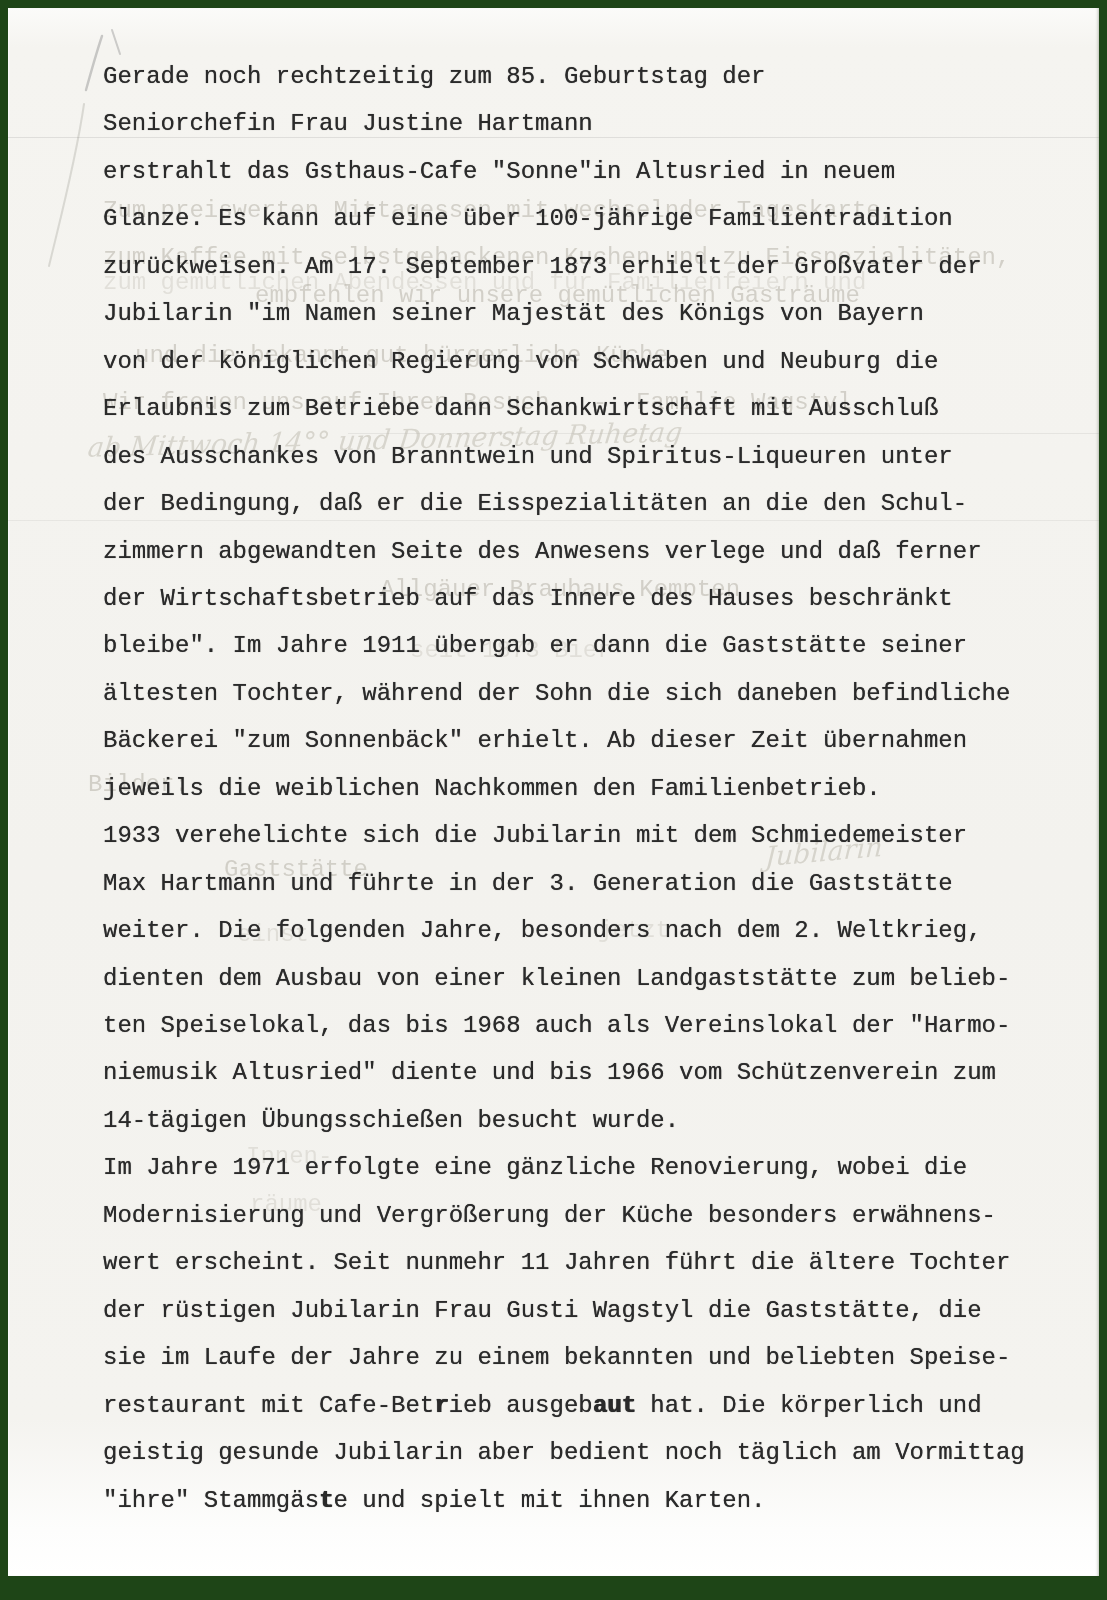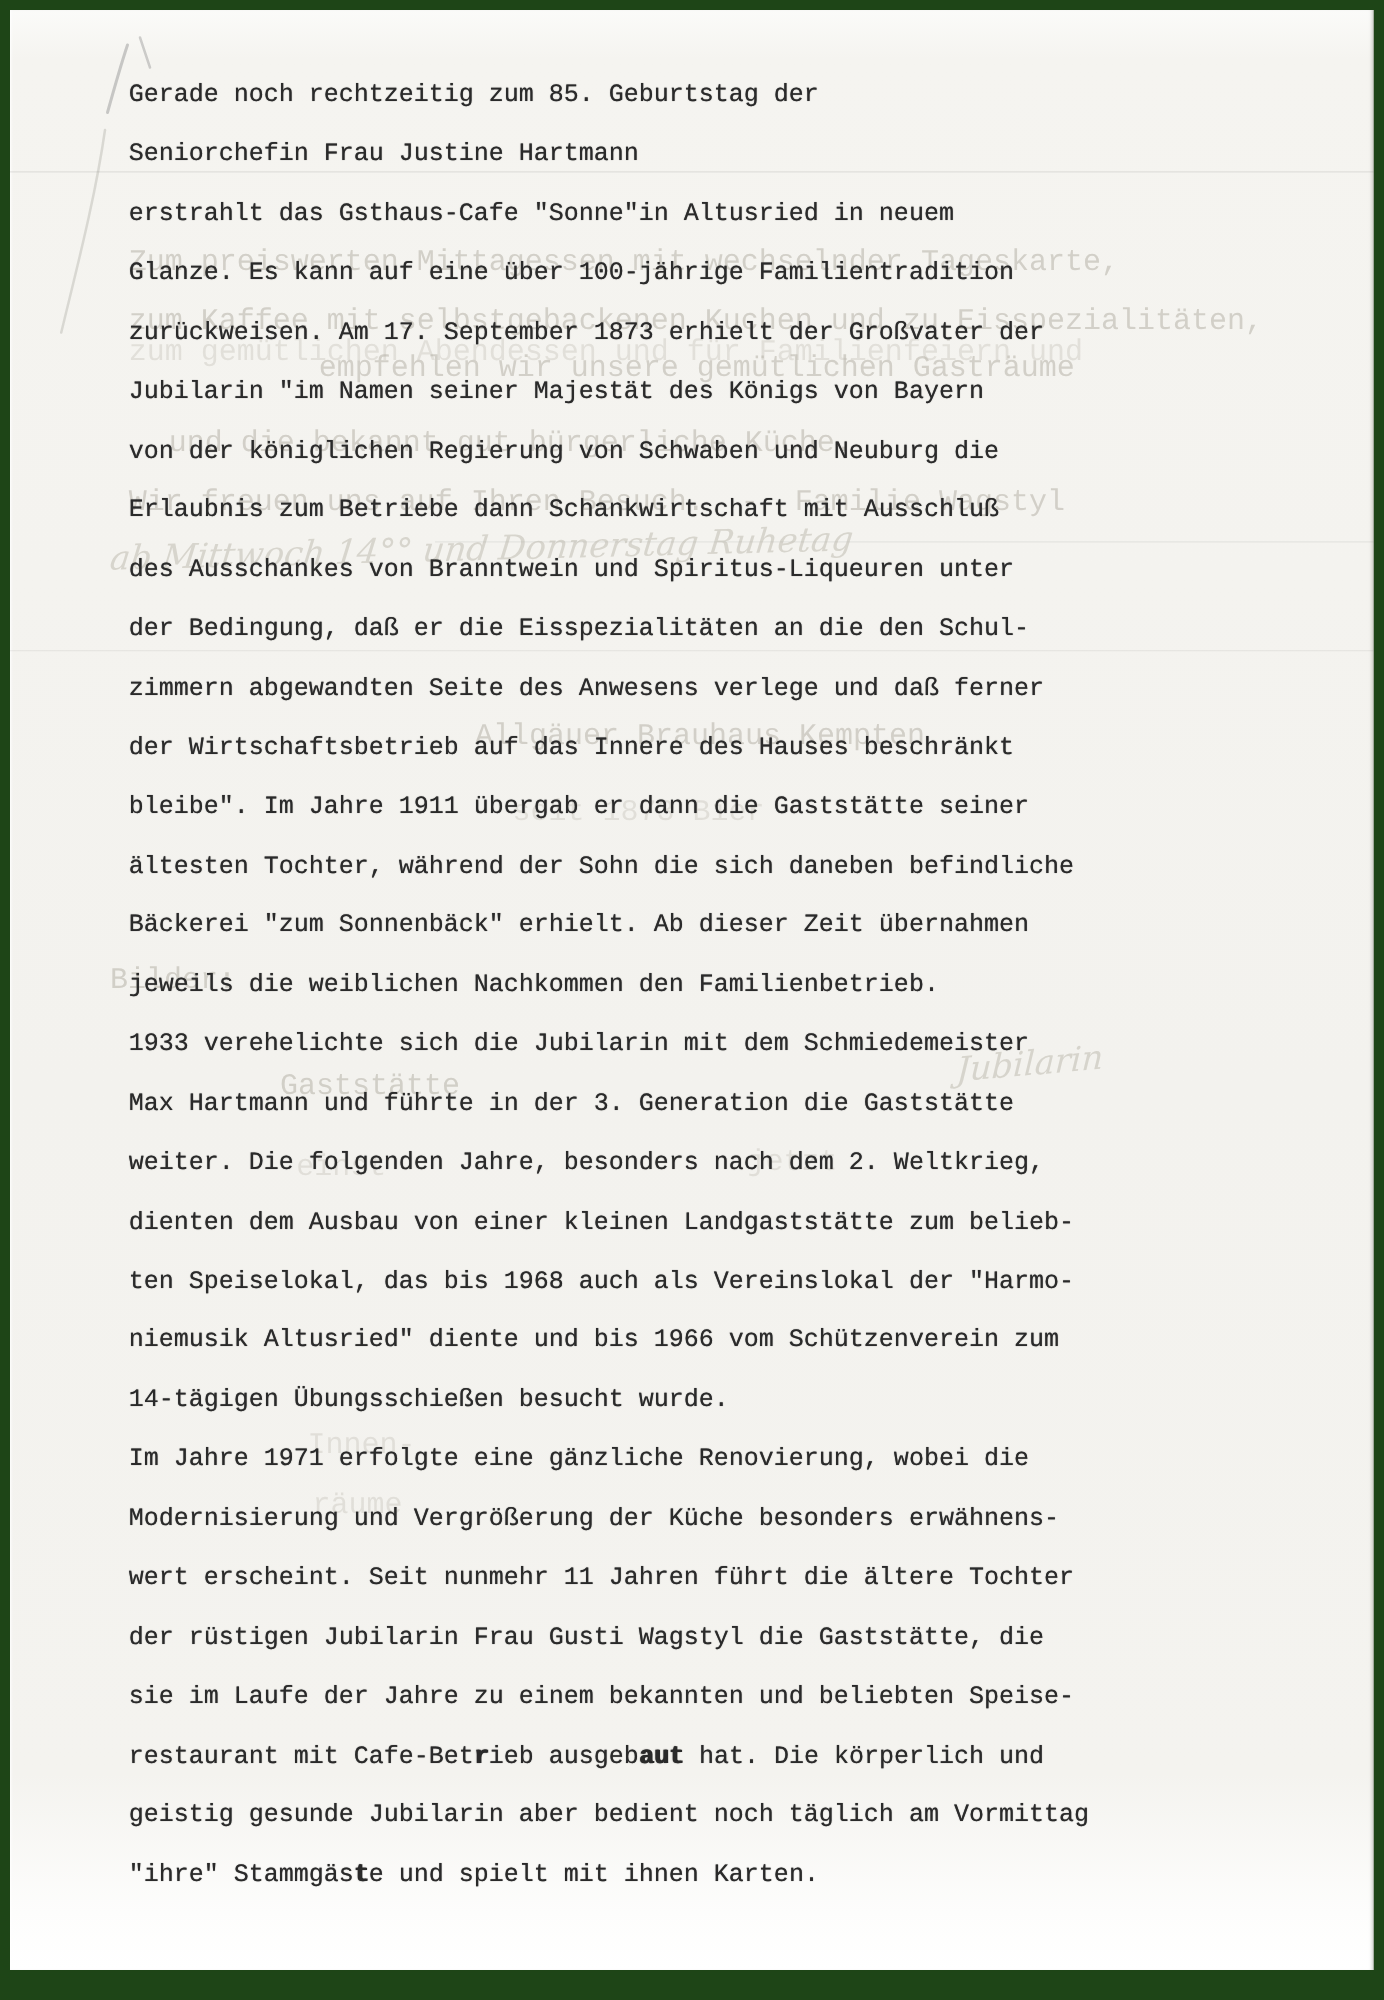--- a/index.html
+++ b/index.html
@@ -15,21 +15,21 @@
     font-family:"Liberation Mono","DejaVu Sans Mono",monospace;
   }
   .frame{position:absolute;inset:0;background:var(--green);}
   .paper{
     position:absolute;left:8px;top:8px;width:1091px;height:1568px;
     background:linear-gradient(180deg,#fbfbf9 0%,#f5f4f0 2.5%,#f3f2ee 55%,#f4f3ef 90%,#fdfdfc 97%,#ffffff 100%);
     box-shadow:inset -3px 0 3px -2px rgba(70,80,60,.35), inset 2px 0 2px -1px rgba(255,255,255,.9);
   }
   .tline{
     position:absolute;left:103px;white-space:pre;
-    font-size:20px;line-height:30px;color:var(--ink);
+    font-size:24px;line-height:30px;color:var(--ink);
     text-shadow:0 0 .7px rgba(42,42,42,.8);
   }
   .overstrike{
     font-weight:bold;
     text-shadow:.9px 0 0 currentColor, 0 0 1px rgba(0,0,0,.6);
   }
   .ghost{
     position:absolute;white-space:pre;
     font-size:24px;line-height:30px;color:var(--ghost);opacity:.55;
   }

